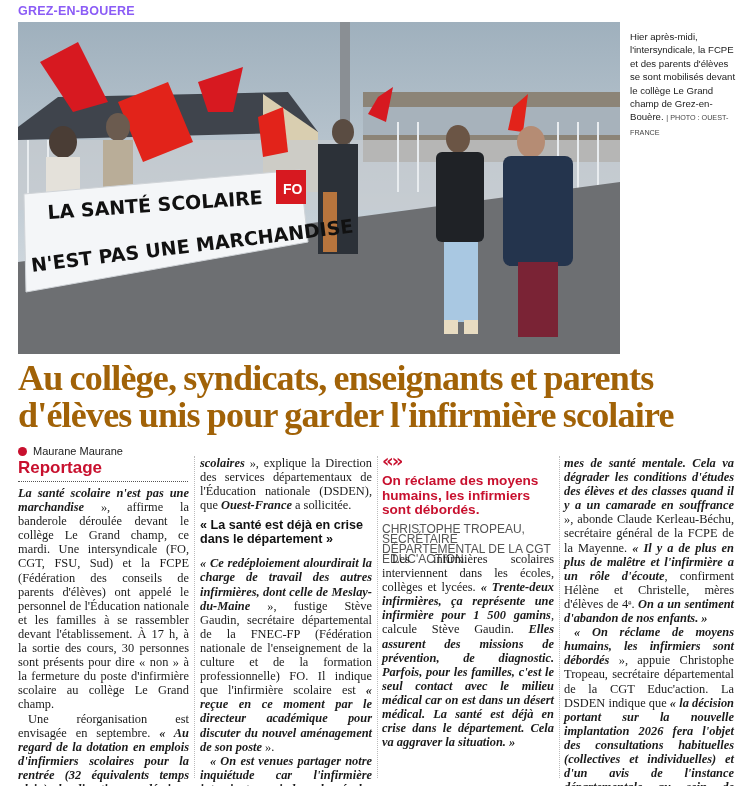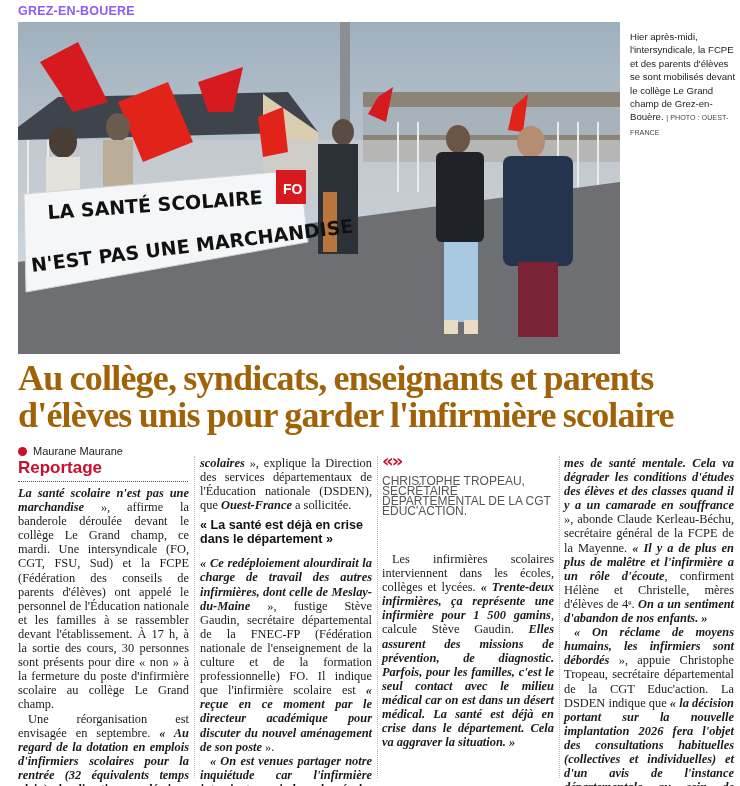--- a/index.html
+++ b/index.html
@@ -138,20 +138,21 @@
 
 <div class="col c2">
   <p><i>scolaires</i><span> », explique la Direction des services départementaux de l'Éducation nationale (DSDEN), que </span><em>Ouest-France</em><span> a sollicitée.</span></p>
   <div class="subhead">« La santé est déjà en crise dans le département »</div>
   <p><i>« Ce redéploiement alourdirait la charge de travail des autres infirmières, dont celle de Meslay-du-Maine</i><span> », fustige Stève Gaudin, secrétaire départemental de la FNEC-FP (Fédération nationale de l'enseignement de la culture et de la formation professionnelle) FO. Il indique que l'infirmière scolaire est </span><i>« reçue en ce moment par le directeur académique pour discuter du nouvel aménagement de son poste</i><span> ».</span></p>
   <p class="ind"><i>« On est venues partager notre inquiétude car l'infirmière intervient aussi dans les écoles du secteur, dont la nôtre</i></p>
 </div>
 
 <div class="pullquote">
   <div class="pq-icon">«»</div>
+  <div class="pq-text">On réclame des moyens humains, les infirmiers sont débordés.</div>
   <div class="pq-attr">Christophe Tropeau, secrétaire départemental de la CGT Educ'action.</div>
 </div>
 
 <div class="col c3">
   <p class="ind"><span>Les infirmières scolaires interviennent dans les écoles, collèges et lycées. </span><i>« Trente-deux infirmières, ça représente une infirmière pour 1 500 gamins</i><span>, calcule Stève Gaudin. </span><i>Elles assurent des missions de prévention, de diagnostic. Parfois, pour les familles, c'est le seul contact avec le milieu médical car on est dans un désert médical. La santé est déjà en crise dans le département. Cela va aggraver la situation. »</i></p>
 
 </div>
 
 <div class="col c4">
   <p><i>mes de santé mentale. Cela va dégrader les conditions d'études des élèves et des classes quand il y a un camarade en souffrance</i><span> », abonde Claude Kerleau-Béchu, secrétaire général de la FCPE de la Mayenne. </span><i>« Il y a de plus en plus de malêtre et l'infirmière a un rôle d'écoute</i><span>, confirment Hélène et Christelle, mères d'élèves de 4ᵉ. </span><i>On a un sentiment d'abandon de nos enfants. »</i></p>

